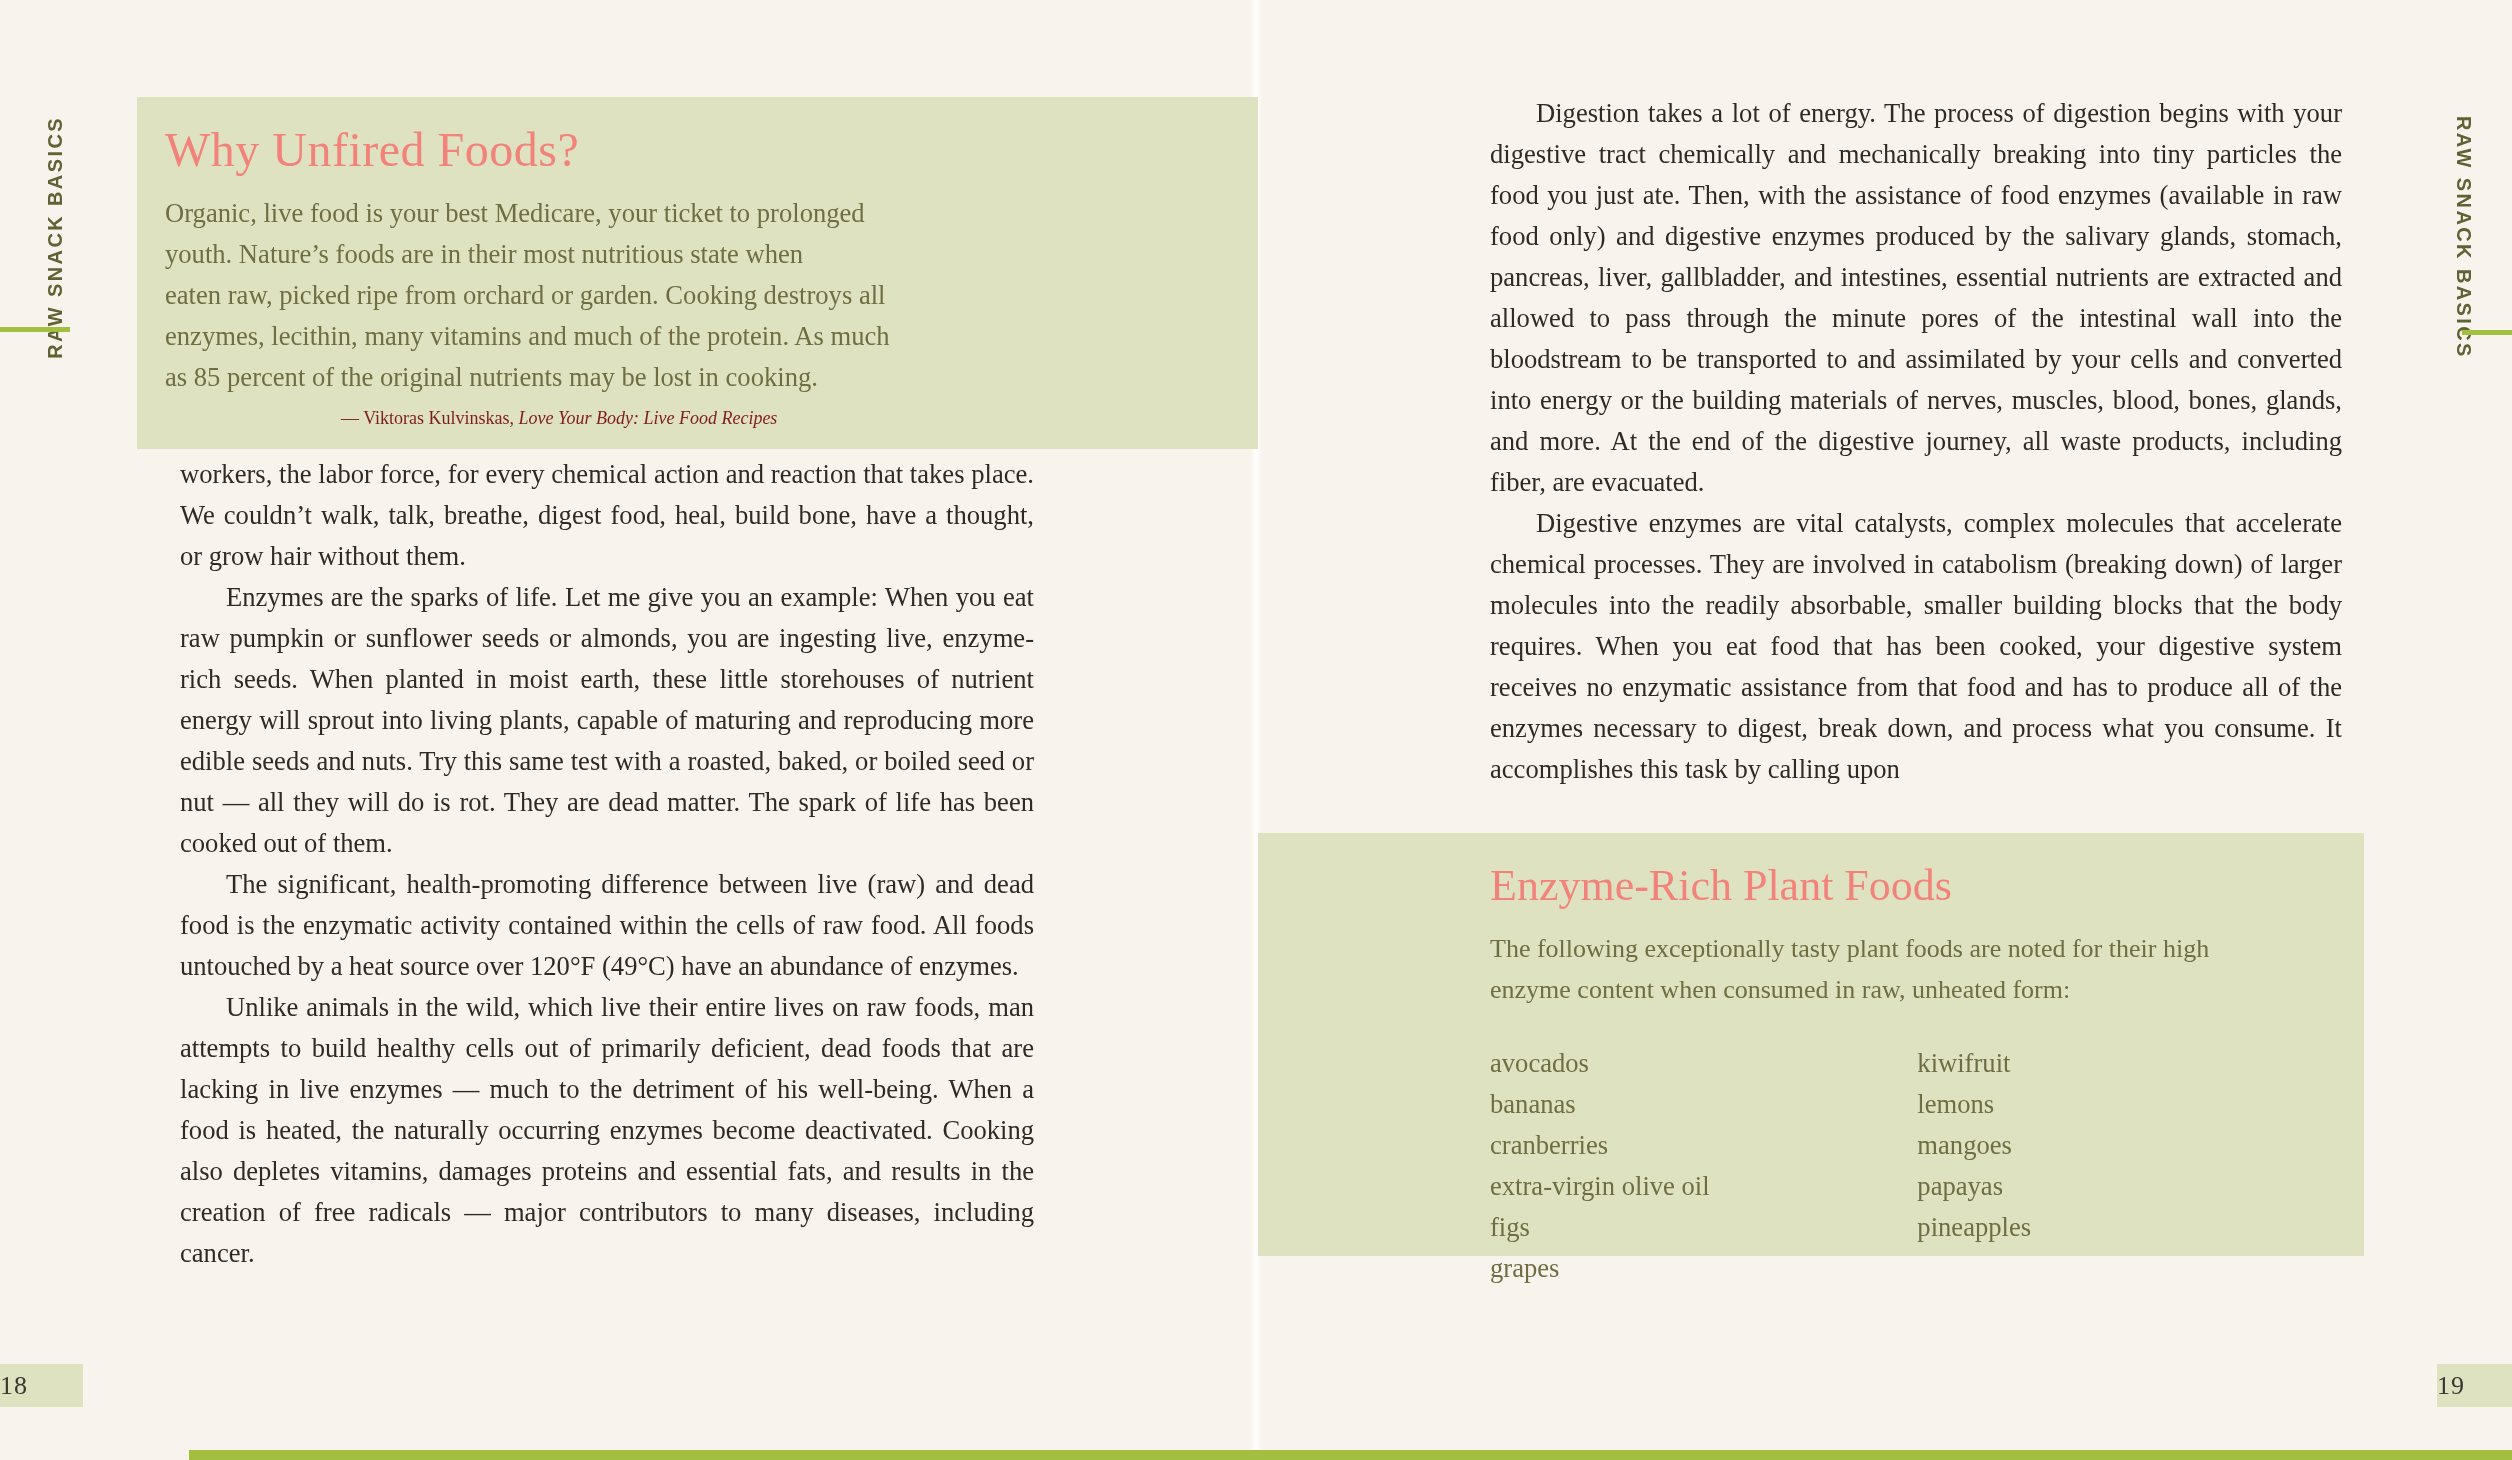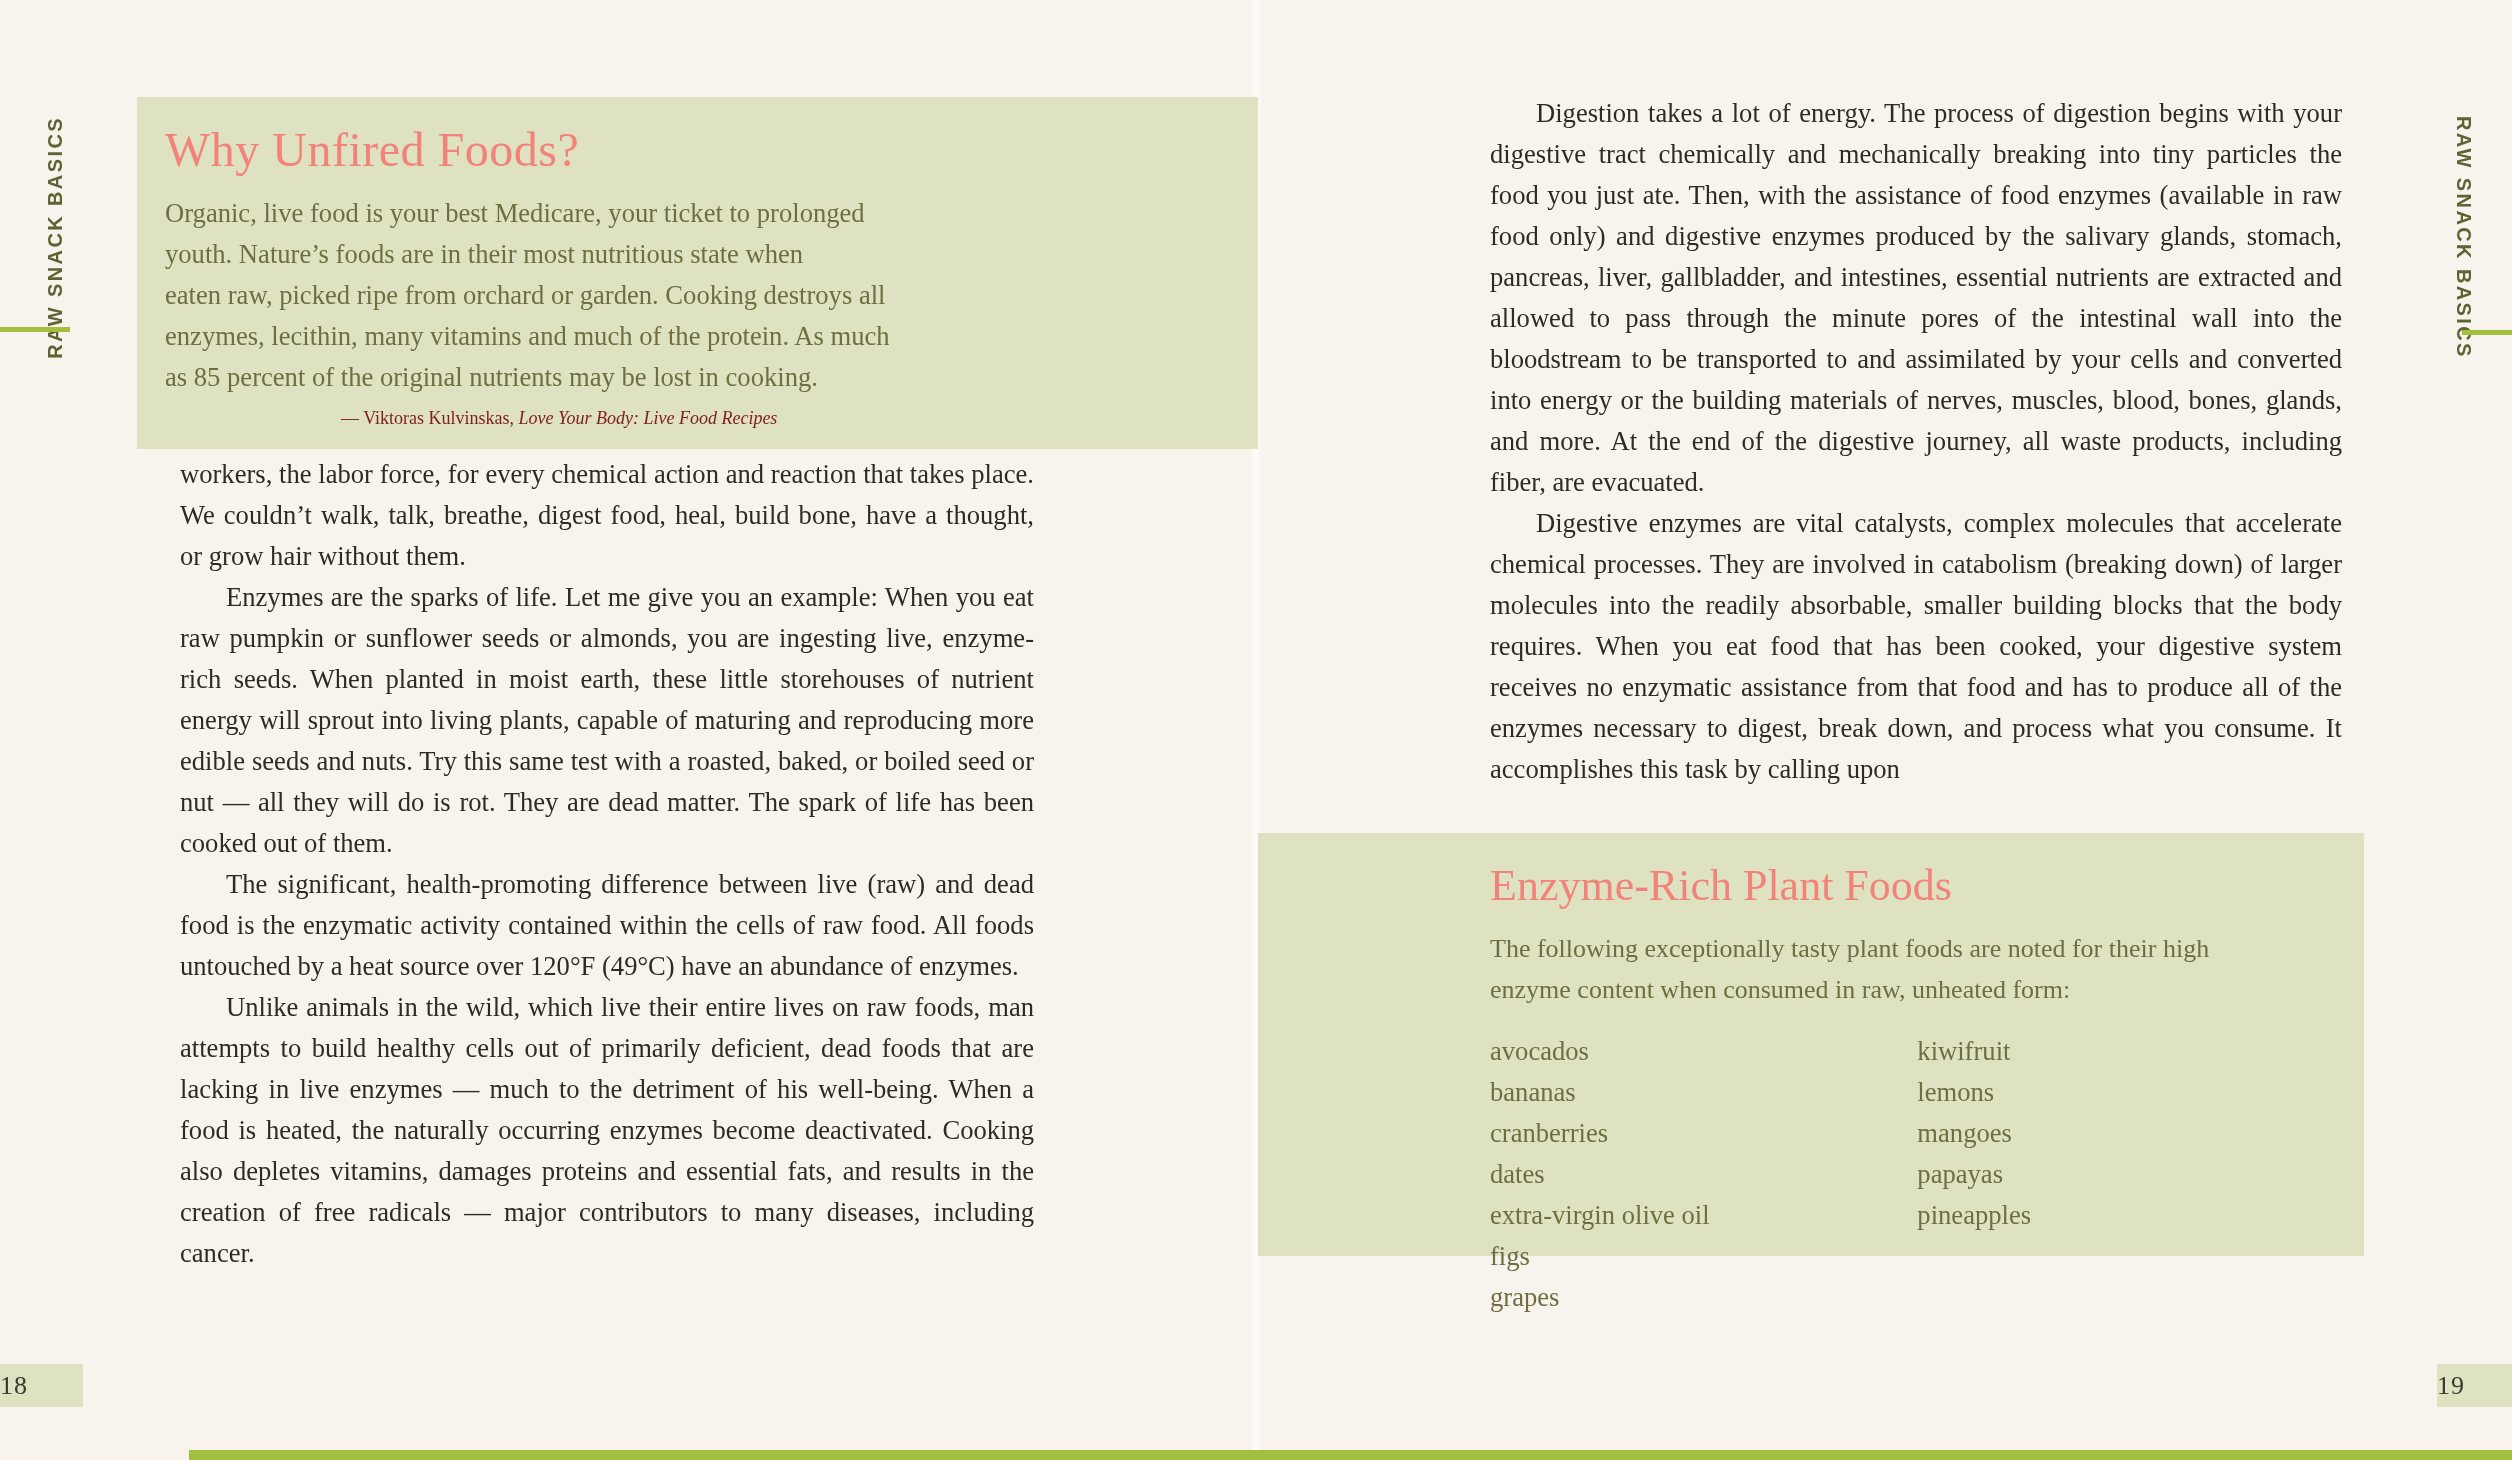--- a/index.html
+++ b/index.html
@@ -104,21 +104,21 @@
     font-size: 44px;
     color: #f2837b;
   }
   .list-intro div {
     font-size: 26px;
     line-height: 41px;
     color: #6f6d41;
     white-space: nowrap;
   }
   .food-columns { display: flex; margin-top: 21px; }
-  .food-col { width: 443px; }
+  .food-col { width: 443px; margin-top: 12px; }
   .food-item {
     font-size: 26.6px;
     line-height: 41px;
     color: #6f6d41;
     white-space: nowrap;
   }
 
   
   .page-tab {
     position: absolute;
@@ -173,21 +173,20 @@
     <h2 class="list-heading">Enzyme-Rich Plant Foods</h2>
     <div class="list-intro">
       <div>The following exceptionally tasty plant foods are noted for their high</div>
       <div>enzyme content when consumed in raw, unheated form:</div>
     </div>
     <div class="food-columns">
       <div class="food-col">
         <div class="food-item">avocados</div>
         <div class="food-item">bananas</div>
         <div class="food-item">cranberries</div>
-        <div class="food-item">dates</div>
         <div class="food-item">extra-virgin olive oil</div>
         <div class="food-item">figs</div>
         <div class="food-item">grapes</div>
       </div>
       <div class="food-col">
         <div class="food-item">kiwifruit</div>
         <div class="food-item">lemons</div>
         <div class="food-item">mangoes</div>
         <div class="food-item">papayas</div>
         <div class="food-item">pineapples</div>

